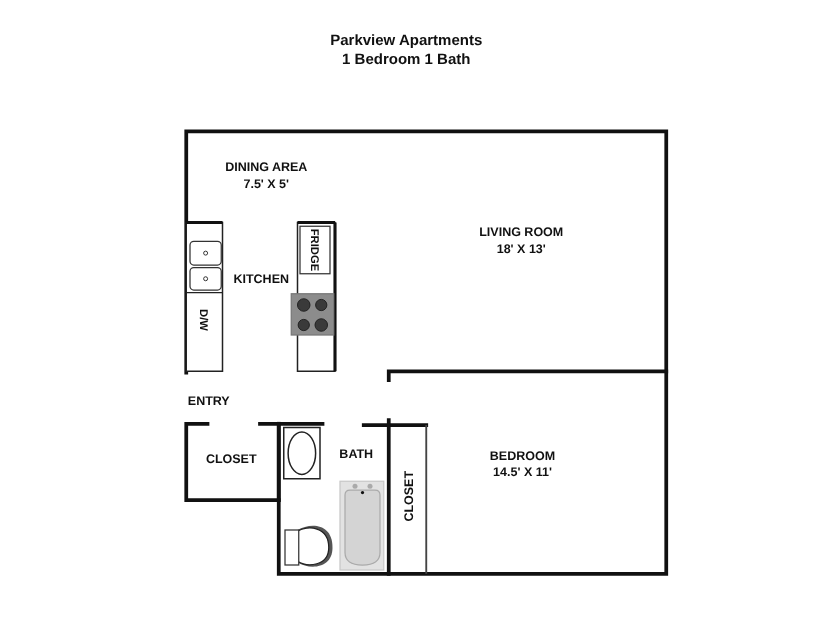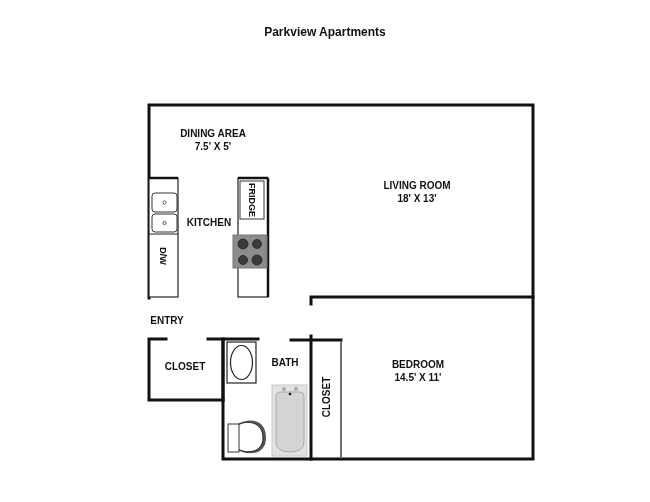--- a/index.html
+++ b/index.html
@@ -10,20 +10,21 @@
   svg { position: absolute; left: 0; top: 0; }
   .lbl { font-family: "Liberation Sans", sans-serif; font-weight: bold; font-size: 10px; fill: #111; }
   .lbl-sm { font-family: "Liberation Sans", sans-serif; font-weight: bold; font-size: 9px; fill: #111; }
   .wall { stroke: #111; stroke-width: 3; fill: none; stroke-linecap: square; }
 </style>
 </head>
 <body>
 
 <div class="title">
   <div>Parkview Apartments</div>
+  <div>1 Bedroom 1 Bath</div>
 </div>
 
 <svg width="650" height="502" viewBox="0 0 650 502">
 
   <g>
 
     <polyline class="wall" points="149,298 149,105 533,105 533,459 223,459 223,340"></polyline>
 
     <polyline class="wall" points="311,304 311,297 533,297"></polyline>
 

